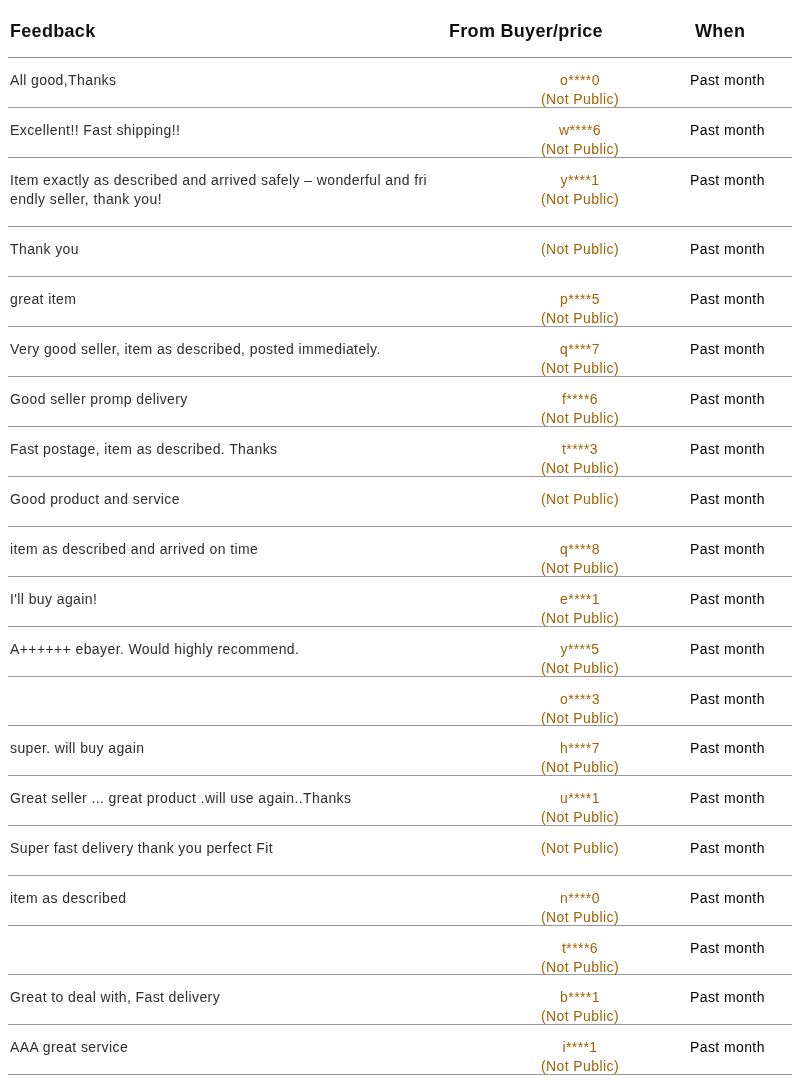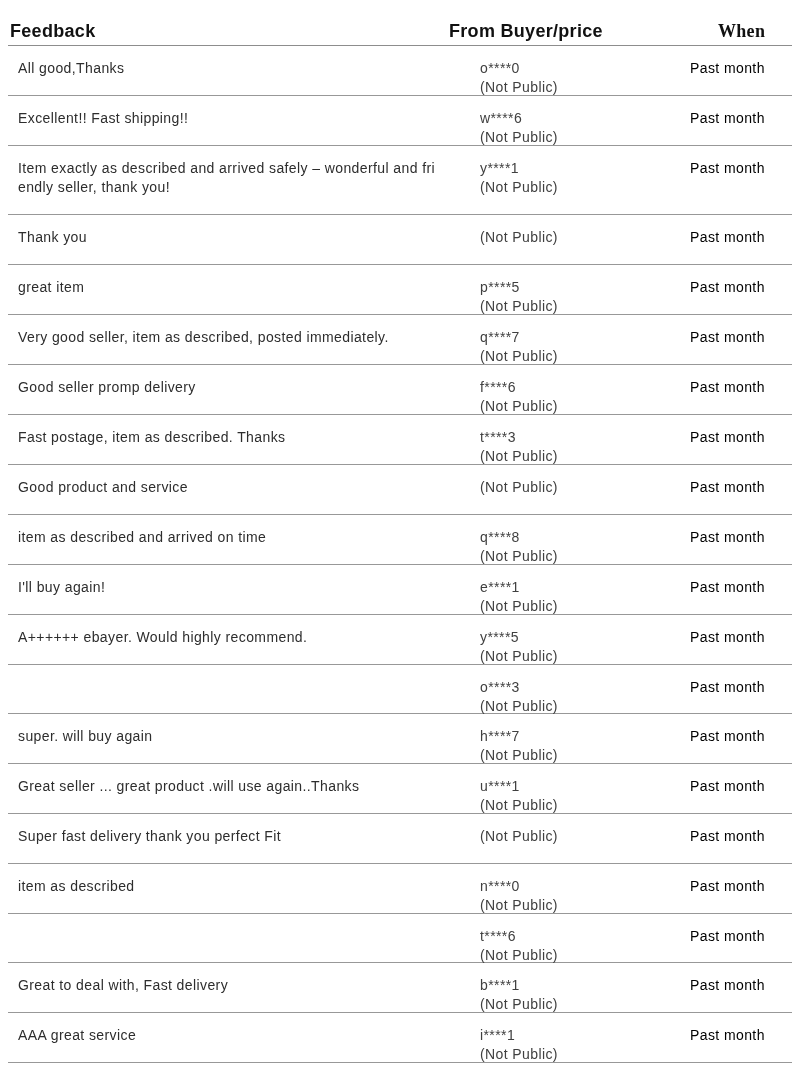--- a/index.html
+++ b/index.html
@@ -10,60 +10,61 @@
   body { width: 800px; min-height: 1088px; }
 
   .table-wrap {
     margin-left: 8px;
     width: 784px;
   }
 
   
   .header-row {
     position: relative;
-    height: 46px;
+    height: 58px;
     border-bottom: 1px solid #8d8d8d;
   }
   .header-row span {
     position: absolute;
     top: 21px;
     font-size: 18px;
     font-weight: 700;
     color: #111111;
     letter-spacing: 0.3px;
     white-space: nowrap;
   }
   .h-feedback { left: 2px; }
   .h-buyer    { left: 441px; }
-  .h-when     { left: 710px; font-family: Liberation Serif, serif; }
+  .h-when     { left: 687px; }
 
   
   .row {
     position: relative;
     min-height: 49px;
     border-bottom: 1px solid #989898;
     font-size: 14px;
     line-height: 19px;
     letter-spacing: 0.4px;
   }
   .cell-feedback {
-    margin-left: 10px;
+    margin-left: 2px;
     width: 424px;
     padding-top: 13px;
     padding-bottom: 17px;
     min-height: 19px;
     color: #2d2d2d;
     word-break: break-all;
   }
   .cell-buyer {
     position: absolute;
     left: 472px;
     top: 13px;
     width: 200px;
-    color: #404040;
+    color: #a16207;
+    text-align: center;
   }
   .cell-when {
     position: absolute;
     left: 682px;
     top: 13px;
     color: #000000;
     white-space: nowrap;
   }
 </style>
 </head>

